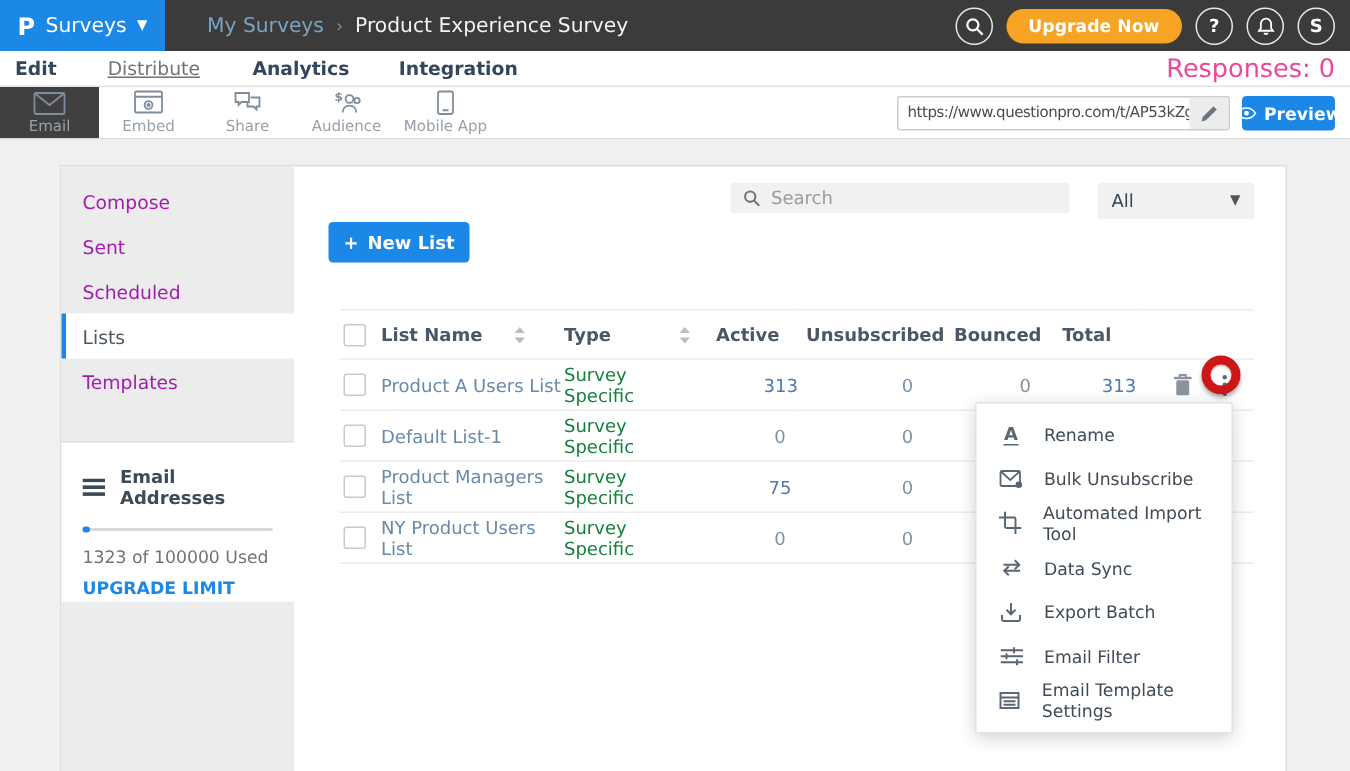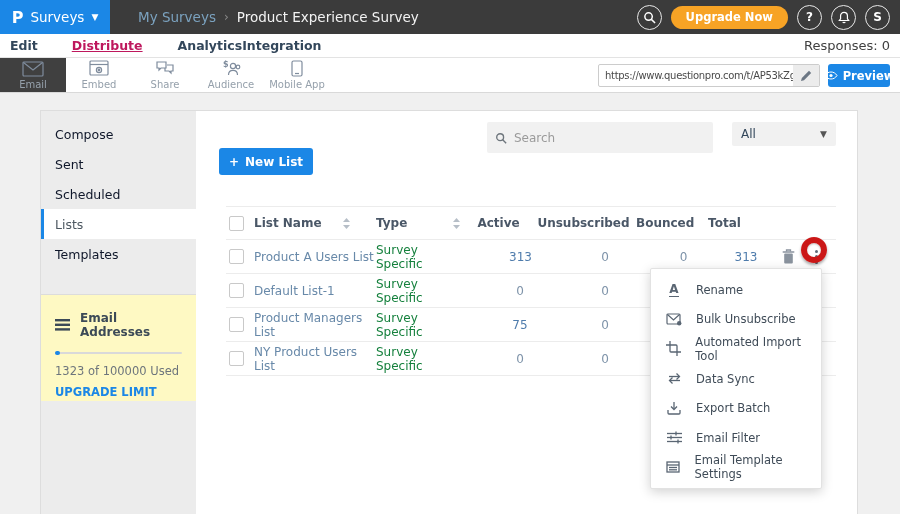--- a/index.html
+++ b/index.html
@@ -19,51 +19,51 @@
   .top-actions { margin-left:auto; display:flex; align-items:center; gap:9px; padding-right:10px; }
   .circle-btn { width:25px; height:25px; border:1.6px solid #e8e8e8; border-radius:50%; color:#fff; display:flex; align-items:center; justify-content:center; font-size:12px; font-weight:700; cursor:pointer; background:transparent; }
   .upgrade { height:23px; padding:0 15px; background:#f7a325; border:none; border-radius:12px; color:#fff; font-weight:700; font-size:11.5px; cursor:pointer; font-family:inherit; }
 
   
   .navrow { position:absolute; left:0; top:34px; width:900px; height:24px; background:#fff; border-bottom:1px solid #e3e3e3; display:flex; align-items:center; font-size:12.5px; }
   .navrow .tab { margin-left:0; padding:0 0; color:#33475b; cursor:pointer; text-decoration:none;font-weight:bold; }
   .navrow .tab.t0 { margin-left:10px; }
   .navrow .tab.t1 { margin-left:34px; }
   .navrow .tab.t2 { margin-left:35px; }
-  .navrow .tab.t3 { }
-  .navrow .tab.active { color:#be185d; text-decoration:underline; font-weight:700; }
-  .responses { margin-left:auto; margin-right:10px; color:#404040; font-size:13px; }
+  .navrow .tab.t3 { margin-left:33px; }
+  .navrow .tab.active { color:#737373; text-decoration:underline; font-weight:400; }
+  .responses { margin-left:auto; margin-right:10px; color:#ec4899; font-size:17px; }
 
   
   .toolbar { position:absolute; left:0; top:58px; width:900px; height:35px; background:#fff; border-bottom:1px solid #d9d9d9; display:flex; align-items:stretch; }
   .tool { width:66px; display:flex; flex-direction:column; align-items:center; justify-content:center; gap:2px; color:#7f8c9d; cursor:pointer; }
   .tool .tlabel { font-size:10px; color:#95a0ab; }
   .tool.active { background:#404040; }
   .url-wrap { position:absolute; left:598px; top:6px; width:222px; height:23px; border:1px solid #ccc; border-radius:2px; background:#fff; display:flex; align-items:center; overflow:hidden; }
   .url-text { flex:1; padding:0 6px; font-size:10px; letter-spacing:-0.3px; color:#4a4a4a; white-space:nowrap; overflow:hidden; }
   .url-edit { width:26px; height:100%; background:#ececec; display:flex; align-items:center; justify-content:center; cursor:pointer; }
   .preview-btn { position:absolute; left:828px; top:6px; width:62px; height:23px; background:#1b87e6; border:none; border-radius:3px; color:#fff; font-size:11.5px; font-weight:700; display:flex; align-items:center; justify-content:center; gap:5px; cursor:pointer; font-family:inherit; }
 
   
   .card { position:absolute; left:40px; top:110px; width:818px; height:404px; background:#fff; border:1px solid #ddd; border-bottom:none; }
 
   
   .side { position:absolute; left:0; top:0; width:155px; height:404px; background:#ececec; }
-  .side-item { height:30px; display:flex; align-items:center; padding-left:14px; font-size:12.5px; color:#0f172a; cursor:pointer; margin-top:0; }
+  .side-item { height:30px; display:flex; align-items:center; padding-left:14px; font-size:12.5px; color:#a21caf; cursor:pointer; margin-top:0; }
   .side-items { padding-top:8px; }
   .side-item.active { background:#fff; border-left:3px solid #1b87e6; padding-left:11px; color:#4c5760; }
-  .email-panel { position:absolute; left:0; top:183px; width:155px; height:107px; background:#fef9c3; border-top:1px solid #dcdcdc; padding:16px 14px 0 14px; }
+  .email-panel { position:absolute; left:0; top:183px; width:155px; height:107px; background:#ffffff; border-top:1px solid #dcdcdc; padding:16px 14px 0 14px; }
   .ep-title { display:flex; align-items:center; gap:10px; font-size:12px; font-weight:700; color:#3c4a57; }
   .ep-track { position:relative; margin-top:13px; height:2px; background:#d9d9d9; border-radius:1px; }
   .ep-fill { position:absolute; left:0; top:-1px; width:5px; height:4px; border-radius:2px; background:#1b87e6; }
   .ep-usage { margin-top:10px; font-size:11.5px; color:#6d757c; }
   .ep-upgrade { margin-top:7px; font-size:11.5px; font-weight:600; color:#1b87e6; cursor:pointer; }
 
   
-  .search-box { position:absolute; left:446px; top:11px; width:226px; height:31px; background:#f1f1f1; border-radius:2px; display:flex; align-items:center; padding:0 8px; gap:7px; }
+  .search-box { position:absolute; left:446px; top:11px; width:226px; height:20px; background:#f1f1f1; border-radius:2px; display:flex; align-items:center; padding:0 8px; gap:7px; }
   .search-box input { flex:1; border:none; background:transparent; outline:none; font-size:12px; color:#555; font-family:inherit; }
   .search-box input::placeholder { color:#9a9a9a; }
   .filter-dd { position:absolute; left:691px; top:11px; width:104px; height:24px; background:#f1f1f1; border-radius:2px; display:flex; align-items:center; padding:0 9px; font-size:12px; color:#33475b; cursor:pointer; }
   .filter-dd .dd-caret { margin-left:auto; font-size:9px; color:#555; }
   .newlist-btn { position:absolute; left:178px; top:37px; width:94px; height:27px; background:#1b87e6; border:none; border-radius:3px; color:#fff; font-size:12px; font-weight:600; display:flex; align-items:center; justify-content:center; gap:6px; cursor:pointer; font-family:inherit; }
 
   
   .list-table { position:absolute; left:185px; top:95px; width:610px; border-collapse:collapse; table-layout:fixed; }
   .list-table th, .list-table td { font-size:12px; padding:0; height:33px; border-bottom:1px solid #ececec; vertical-align:middle; }
   .list-table thead th { border-top:1px solid #ececec; color:#4a5767; font-weight:700; text-align:left; }

